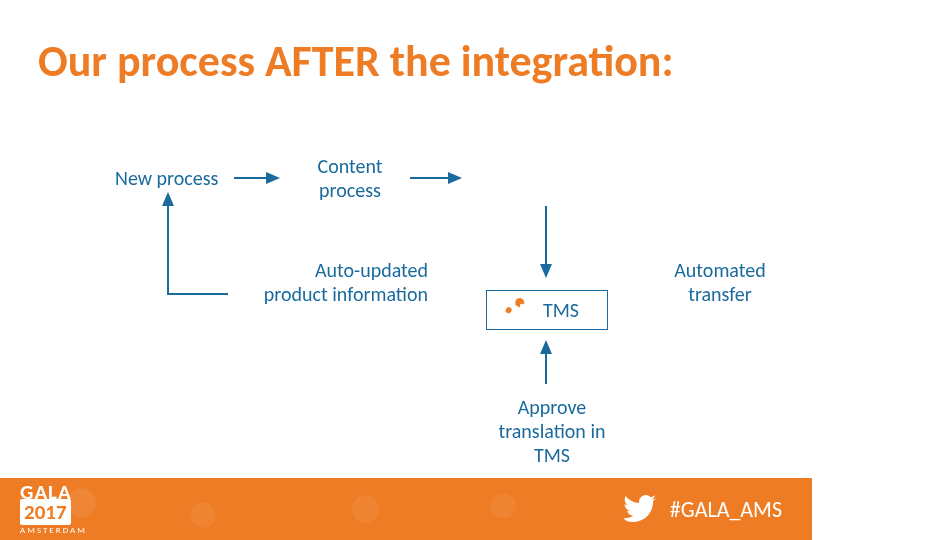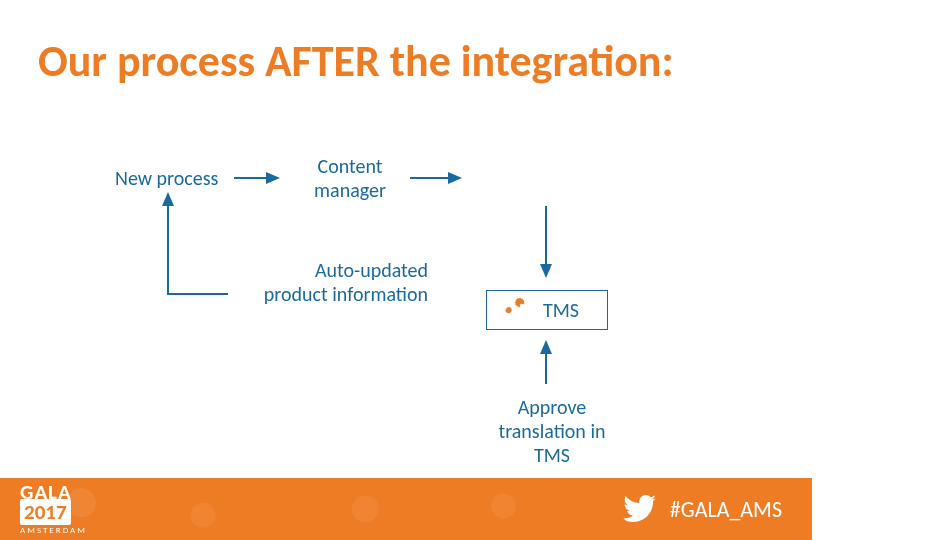--- a/index.html
+++ b/index.html
@@ -47,41 +47,45 @@
 <div class="slide">
 
   <h1 class="title">Our process AFTER the integration:</h1>
 
   <div class="node" style="left:115px; top:166px;">
     <span>New process</span>
   </div>
 
   <div class="node" style="left:300px; top:154px; width:100px;">
     <span>Content</span><br>
-    <span>manager</span>
+    <span>process</span>
   </div>
 
 
   <div class="node" style="left:228px; top:258px; width:200px;text-align:right;">
     <span>Auto-updated</span><br>
     <span>product information</span>
   </div>
 
   <div class="tms-box" style="left:486px; top:290px;">
     <svg width="28" height="26" viewBox="0 0 28 26">
       <g class="gear">
         <path d="M18 3l1.3 2.3 2.6-.3.8 2.5 2.4 1-1 2.4 1.6 2-2 1.7.3 2.6-2.5.8-1 2.4-2.5-1-2.1 1.6-1.7-2-2.6.3-.8-2.5-2.4-1 1-2.4-1.6-2 2-1.7-.3-2.6 2.5-.8 1-2.4 2.5 1 2.1-1.6z" transform="scale(.55) translate(10,-2)"></path>
         <circle cx="17" cy="9" r="2.2" fill="#fff"></circle>
         <path d="M6 13l1 1.8 2-.2.6 1.9 1.9.8-.8 1.9 1.2 1.6-1.6 1.3.2 2-1.9.6-.8 1.9-1.9-.8-1.6 1.2-1.3-1.6-2 .2-.6-1.9-1.9-.8.8-1.9L-1 20l1.6-1.3-.2-2 1.9-.6.8-1.9 1.9.8L6 13z" transform="scale(.5) translate(2,6)"></path>
         <circle cx="6.5" cy="18.5" r="1.8" fill="#fff"></circle>
       </g>
     </svg>
     <span>TMS</span>
   </div>
 
+  <div class="node" style="left:660px; top:258px; width:120px;">
+    <span>Automated</span><br>
+    <span>transfer</span>
+  </div>
 
   <div class="node" style="left:806px; top:288px; width:110px;margin-top:20px;">
     <span>LSP /</span><br>
   </div>
 
   <div class="node" style="left:482px; top:395px; width:140px;text-align:center;">
     <span>Approve</span><br>
     <span>translation in</span><br>
     <span>TMS</span>
   </div>

